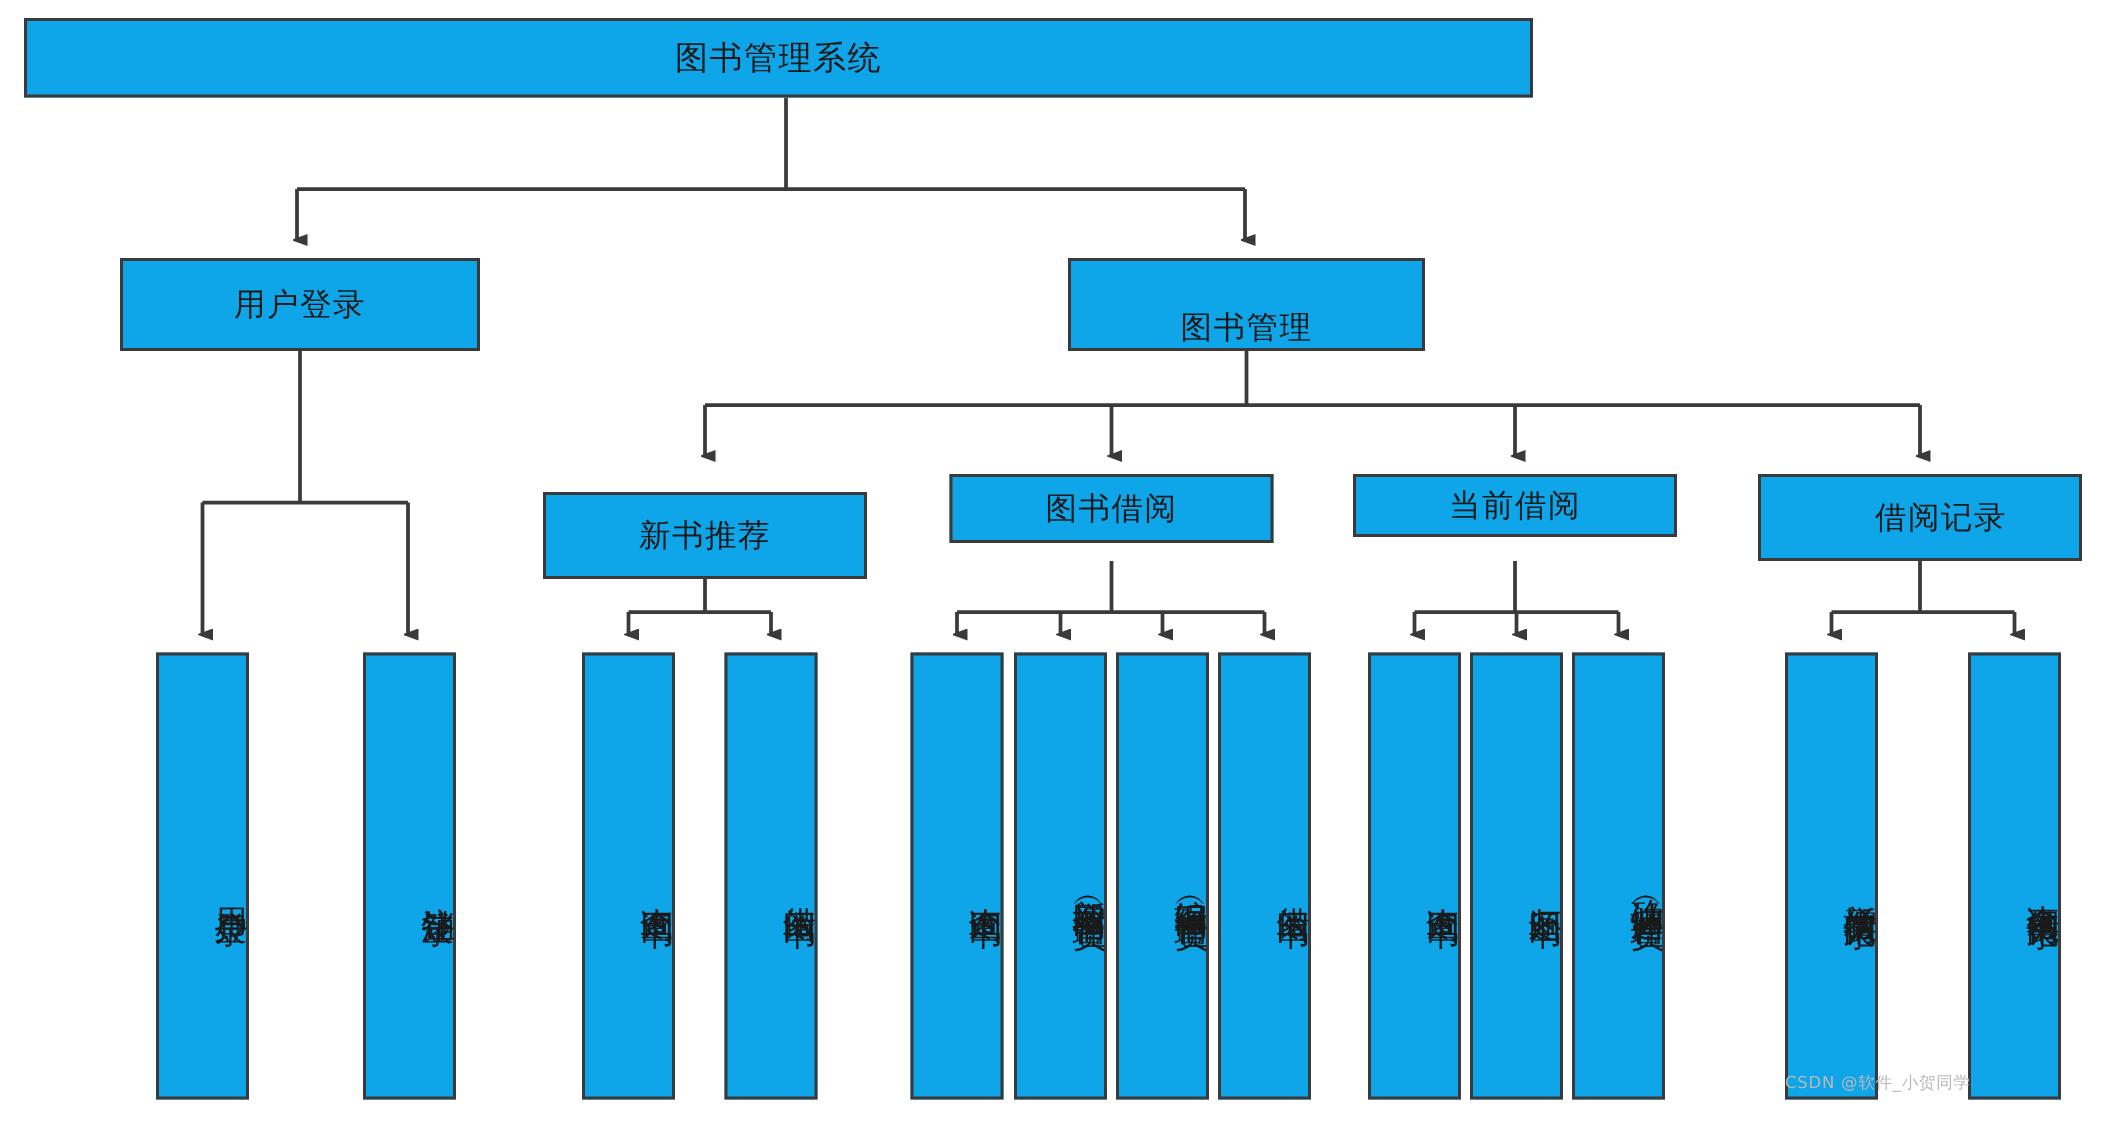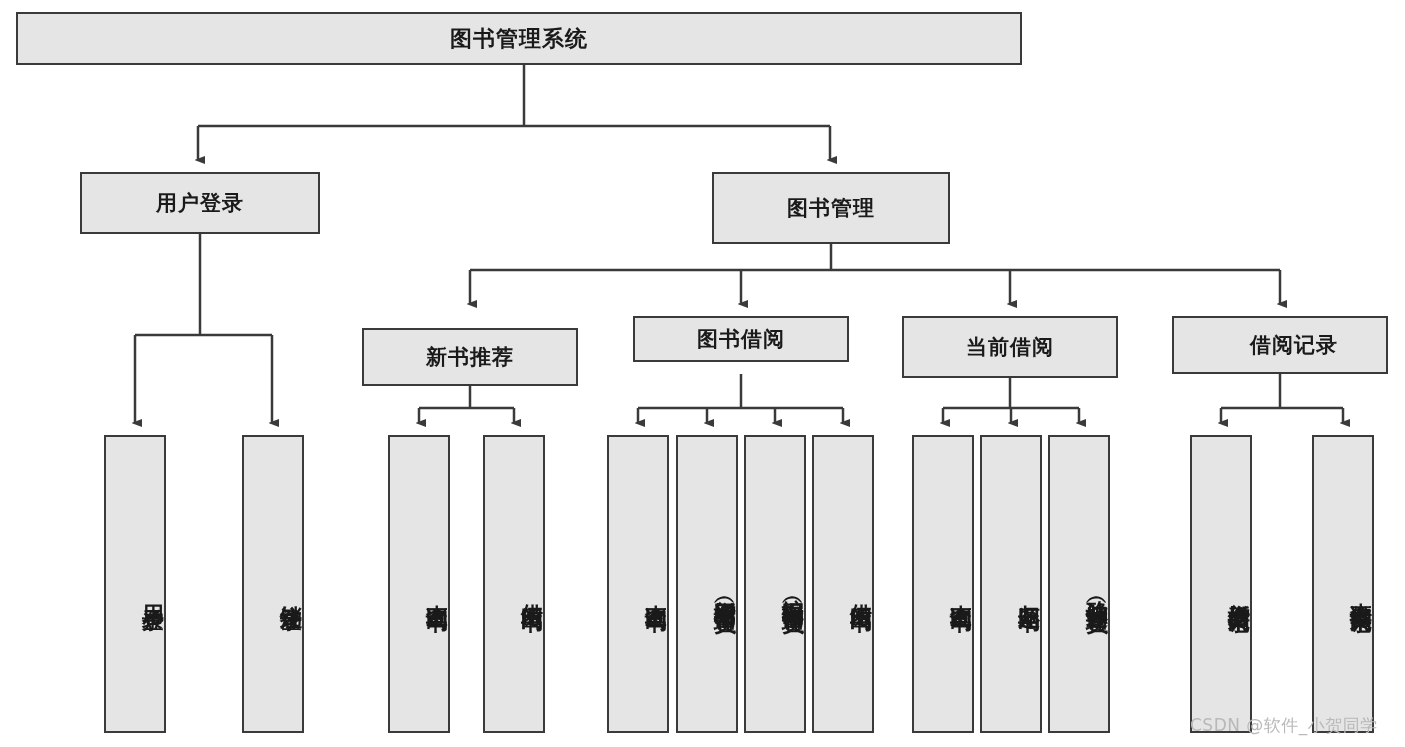--- a/index.html
+++ b/index.html
@@ -21,27 +21,26 @@
     position: absolute;
     left: 0;
     top: 0;
     width: 1405px;
     height: 747px;
     pointer-events: none;
   }
   .node {
     position: absolute;
     box-sizing: border-box;
-    background: #e5e5e5;
+    background: #0ea5e9;
     border: 2px solid #3a3a3a;
     display: flex;
     align-items: center;
     justify-content: center;
     color: #1a1a1a;
-    font-weight: bold;
   }
   .node.horiz {
     font-size: 21px;
     letter-spacing: 1px;
   }
   .node.vert {
     writing-mode: vertical-rl;
     text-orientation: upright;
     font-size: 22px;
     letter-spacing: 2px;
@@ -55,21 +54,21 @@
     text-orientation: upright;
     display: block;
   }
   .node.root {
     font-size: 22px;
   }
   .watermark {
     position: absolute;
     left: 1190px;
     top: 714px;
-    font-size: 17px;
+    font-size: 11px;
     color: #b9b9b9;
     white-space: nowrap;
     letter-spacing: 0.5px;
   }
 </style>
 </head>
 <body>
 
 <div id="canvas">
 
@@ -123,31 +122,31 @@
     </g>
   </svg>
 
   <div class="node horiz root" style="left:16px; top:12px; width:1006px; height:53px;">
     <span>图书管理系统</span>
   </div>
 
   <div class="node horiz" style="left:80px; top:172px; width:240px; height:62px;">
     <span>用户登录</span>
   </div>
-  <div class="node horiz" style="left:712px; top:172px; width:238px; height:72px;">
+  <div class="node horiz" style="left:712px; top:172px; width:238px; height:62px;align-items:flex-end;">
     <span>图书管理</span>
   </div>
 
   <div class="node horiz" style="left:362px; top:328px; width:216px; height:58px;">
     <span>新书推荐</span>
   </div>
   <div class="node horiz" style="left:633px; top:316px; width:216px; height:46px;">
     <span>图书借阅</span>
   </div>
-  <div class="node horiz" style="left:902px; top:316px; width:216px; height:62px;">
+  <div class="node horiz" style="left:902px; top:316px; width:216px; height:42px;">
     <span>当前借阅</span>
   </div>
   <div class="node horiz" style="left:1172px; top:316px; width:216px; height:58px;padding-left:28px;">
     <span>借阅记录</span>
   </div>
 
   <div class="node vert" style="left:104px; top:435px; width:62px; height:298px;">
     <span class="vlabel">用户登录</span>
   </div>
   <div class="node vert" style="left:242px; top:435px; width:62px; height:298px;">

